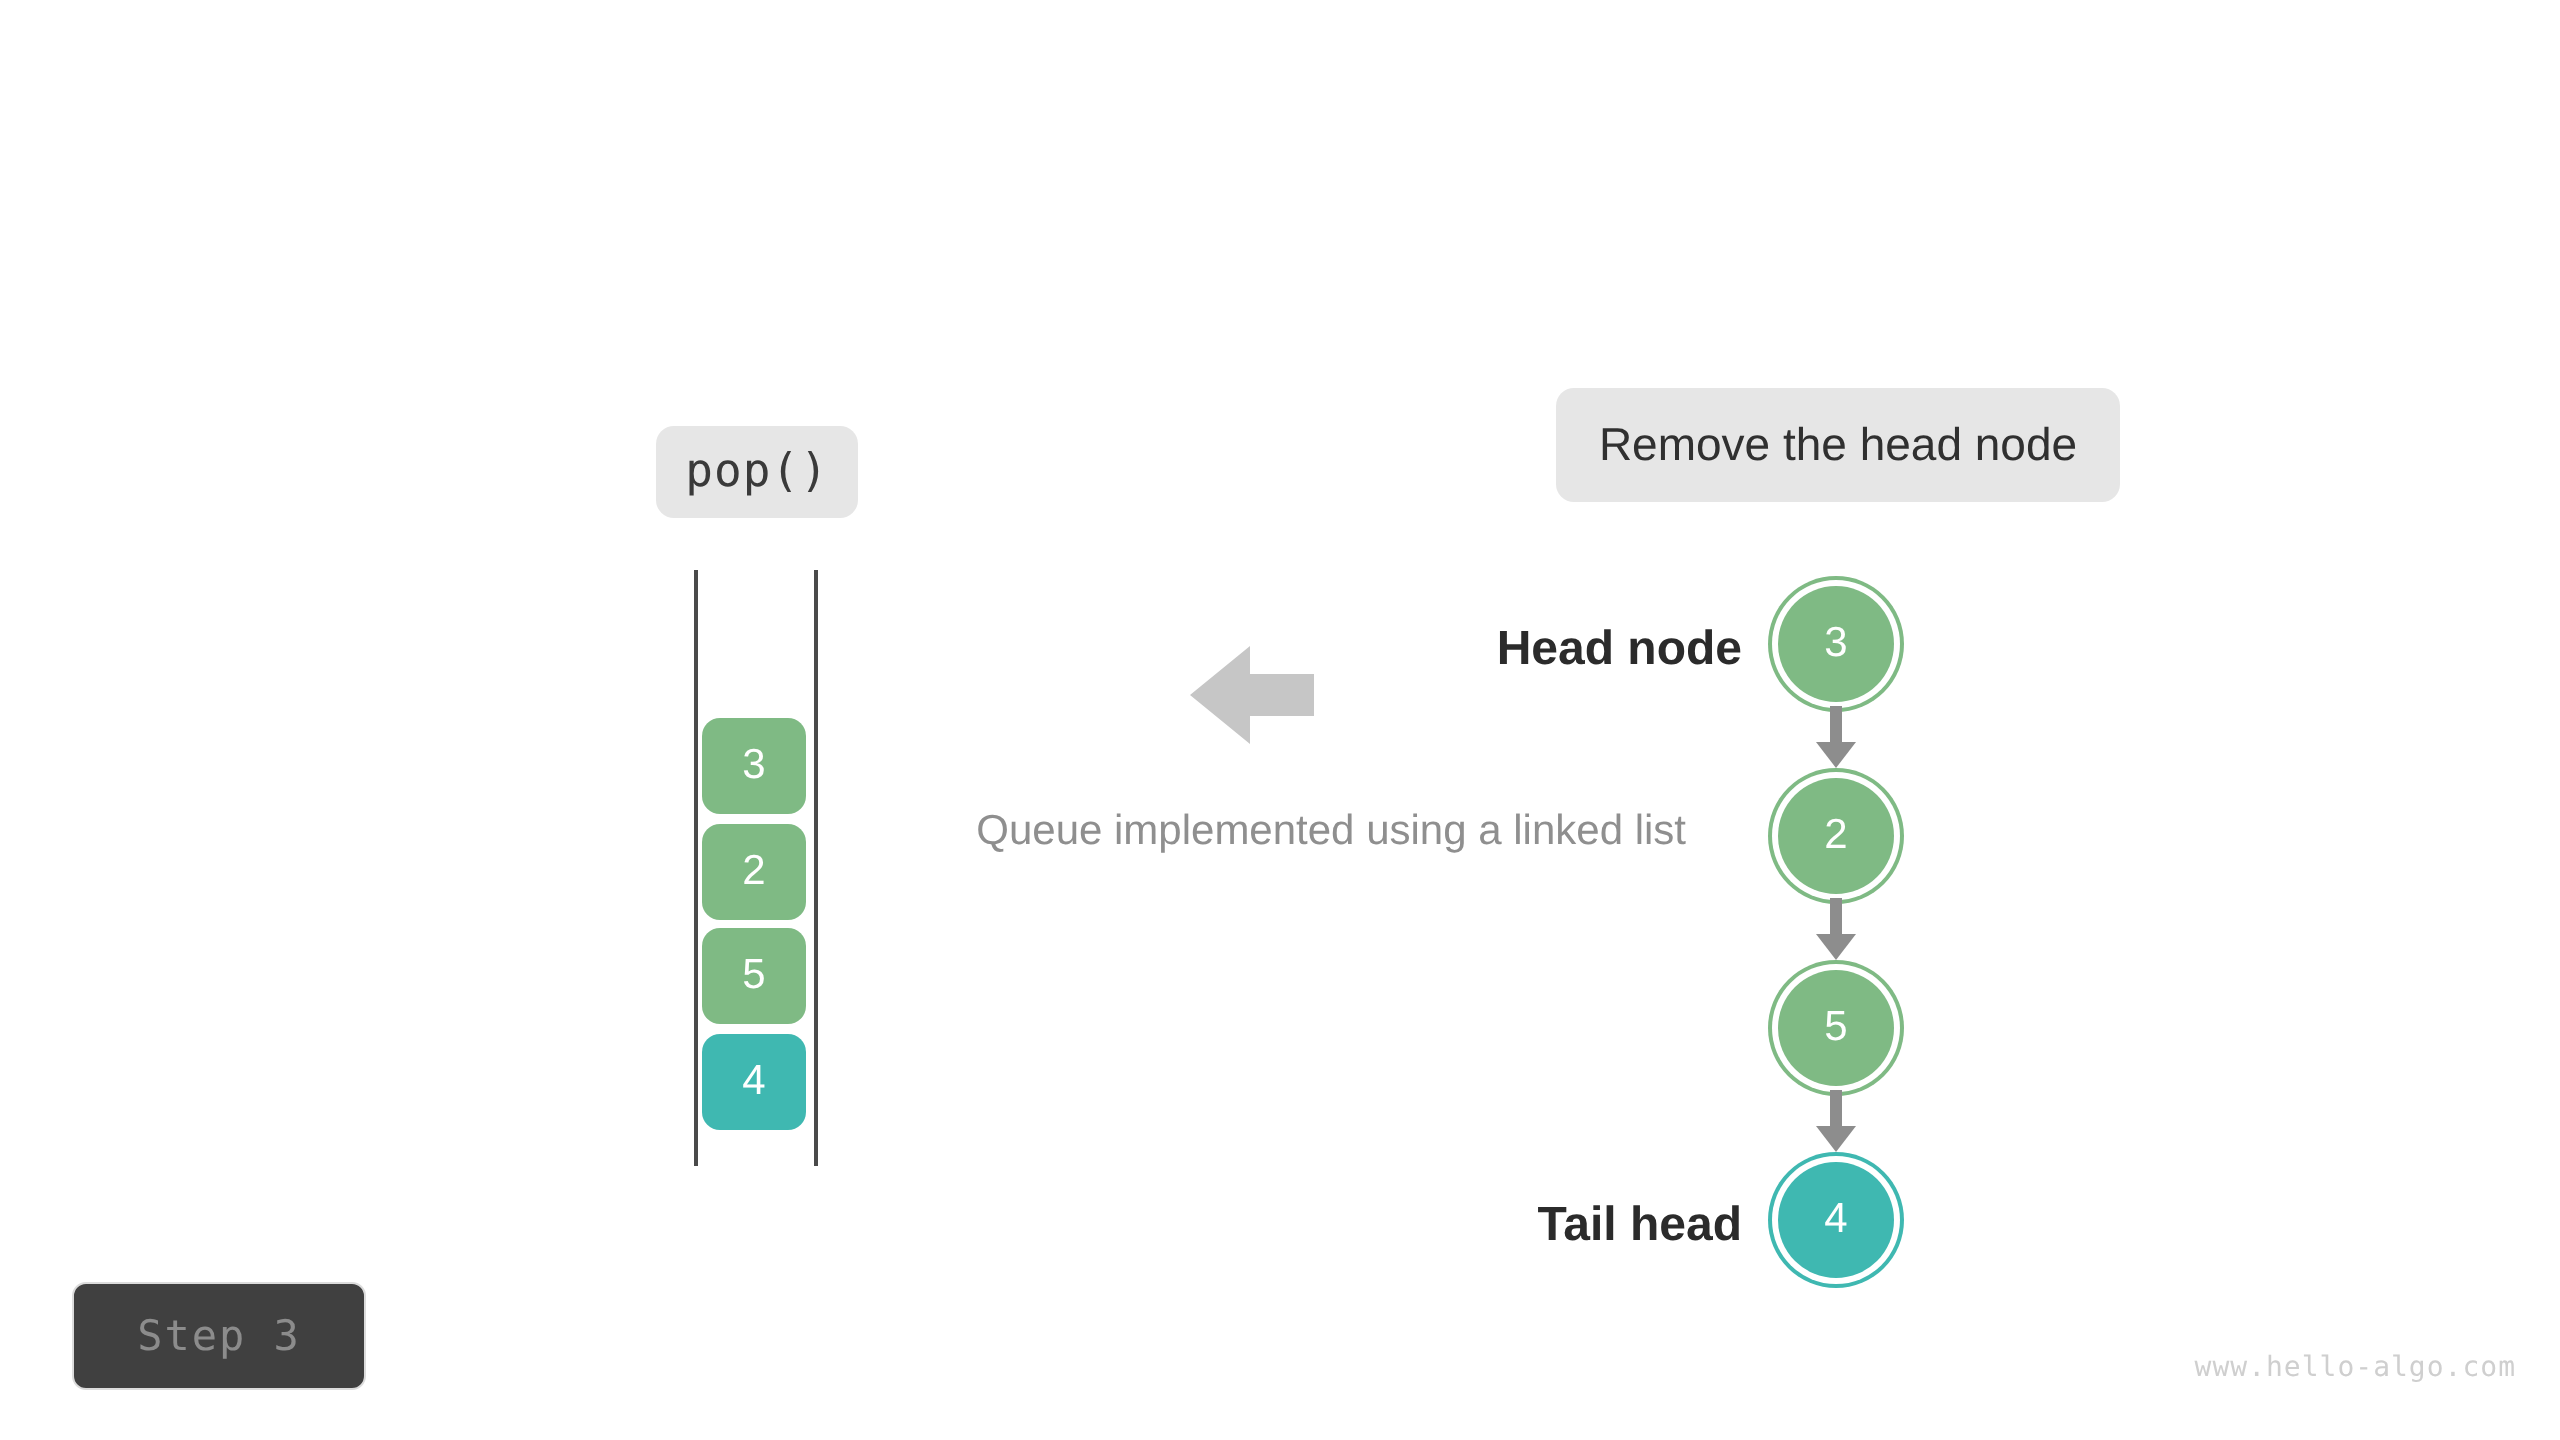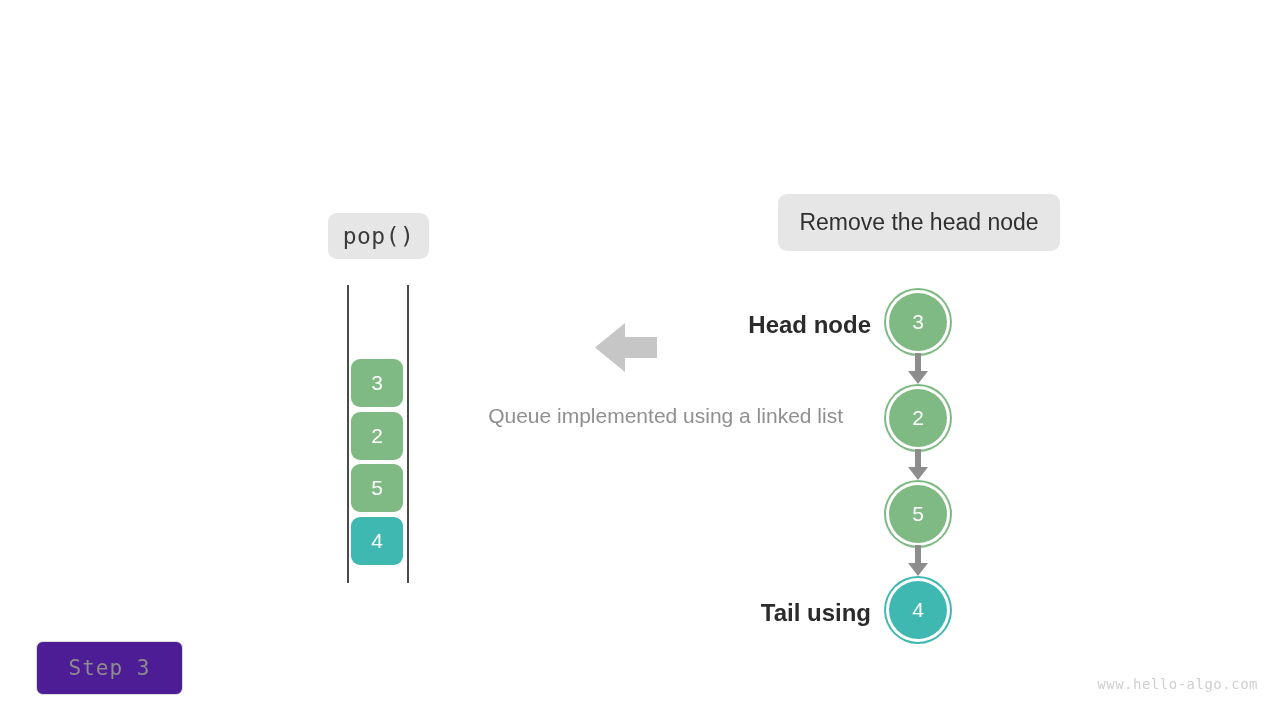--- a/index.html
+++ b/index.html
@@ -159,21 +159,21 @@
 
   
   #step-box {
     position: absolute;
     left: 36px;
     top: 641px;
     width: 145px;
     height: 52px;
     border: 1px solid #dcdcdc;
     border-radius: 7px;
-    background: #4c1d95;
+    background: #404040;
     display: flex;
     align-items: center;
     justify-content: center;
   }
   #step-text {
     font-family: "DejaVu Sans Mono", "Liberation Mono", monospace;
     font-size: 21px;
     color: #8c8c8c;
     letter-spacing: 1px;
   }
@@ -222,21 +222,21 @@
     <svg width="62" height="55" viewBox="0 0 62 55" xmlns="http://www.w3.org/2000/svg">
       <polygon points="0,27.5 30,3 30,17 62,17 62,38 30,38 30,52" fill="#c6c6c6"></polygon>
     </svg>
   </div>
 
   <div id="caption">Queue implemented using a linked list</div>
 
   <div id="list-panel">
 
     <div class="node-label" id="label-head">Head node</div>
-    <div class="node-label" id="label-tail">Tail using</div>
+    <div class="node-label" id="label-tail">Tail head</div>
 
     <div class="node green" style="top:8px">
       <span>3</span>
     </div>
     <div class="link" style="top:68px;  height:21px"></div>
     <div class="link-head" style="top:86px"></div>
 
     <div class="node green" style="top:104px">
       <span>2</span>
     </div>

